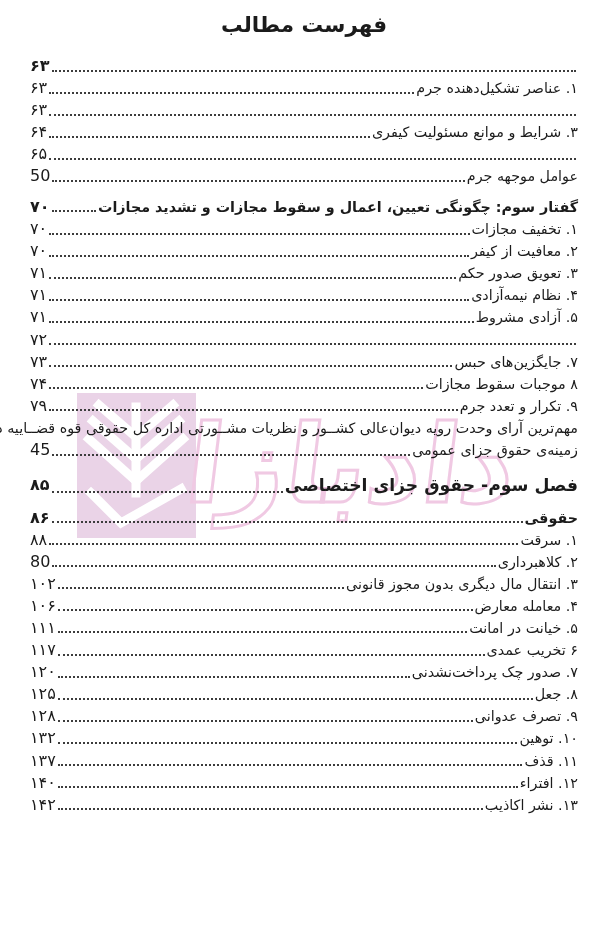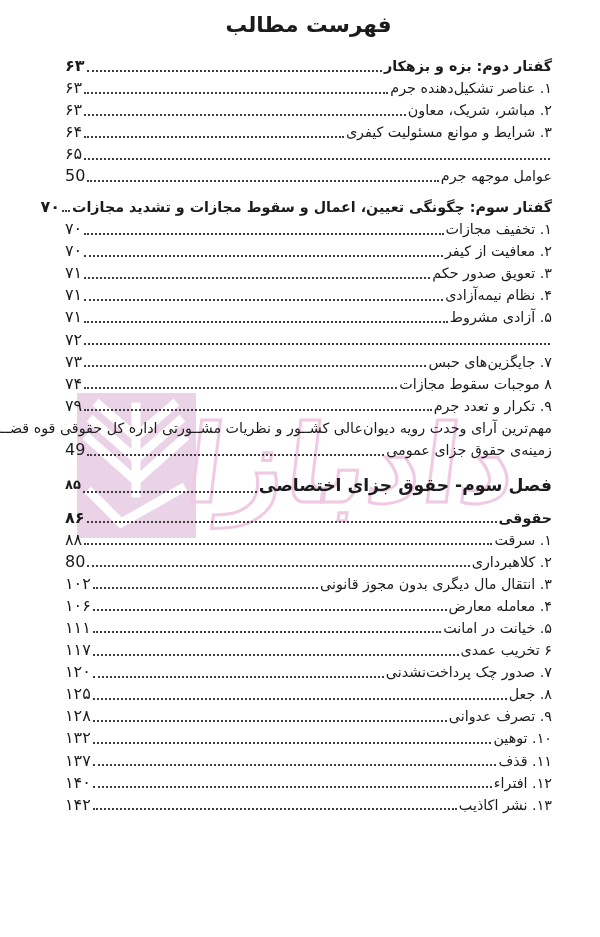--- a/index.html
+++ b/index.html
@@ -10,31 +10,31 @@
   
   .watermark{position:absolute;top:0;left:0;width:100%;height:100%;z-index:0;pointer-events:none;}
   .wm-square{position:absolute;left:77px;top:393px;width:119px;height:145px;border-radius:2px;}
   .wm-square svg{display:block;width:100%;height:100%;}
   .wm-text{position:absolute;left:183px;top:386px;width:332px;height:162px;
            direction:rtl;text-align:right;font-weight:700;font-size:108px;line-height:158px;
            color:transparent;-webkit-text-stroke:3px #f0c9e3;
            transform:skewX(-7deg);letter-spacing:-2px;overflow:hidden;}
 
   
-  .content{position:relative;z-index:1;padding:12px 48px 0 30px;margin-left:35px;}
+  .content{position:relative;z-index:1;padding:12px 22px 0 30px;}
   h1.title{margin:0 0 20px 0;text-align:center;font-size:21.5px;font-weight:700;letter-spacing:0;}
   .toc{direction:rtl;}
   .toc-row{display:flex;align-items:flex-end;line-height:18.5px;margin-bottom:3.6px;
            font-size:14.3px;}
   .toc-row .lbl{white-space:nowrap;}
   .toc-row .leader{flex:1 1 auto;border-bottom:2px dotted #3c3c3c;margin:0 2px 4px 2px;min-width:8px;}
   .toc-row .pg{font-size:16px;white-space:nowrap;}
   .toc-row.section{font-weight:700;margin-top:12px;}
   .toc-row.chapter{font-weight:700;font-size:17.2px;line-height:24px;margin-top:13px;margin-bottom:5px;}
-  .toc-row.chapter .pg{font-size:13px;}
+  .toc-row.chapter .pg{font-size:16px;}
   .toc-row.wrap{display:block;text-align:justify;text-align-last:justify;white-space:normal;}
 </style>
 </head>
 <body>
 
 <div class="page">
 
   <div class="watermark">
     <div class="wm-square">
       <svg viewBox="0 0 119 145" xmlns="http://www.w3.org/2000/svg">
@@ -51,31 +51,29 @@
         </g>
       </svg>
     </div>
     <div class="wm-text" style="-webkit-text-stroke: 3px rgb(240, 201, 227);">دادبازار</div>
   </div>
 
   <div class="content">
     <h1 class="title">فهرست مطالب</h1>
     <div class="toc">
         <div class="toc-row section">
-          <span class="lbl">گفتار دوم: بزه و بزهکار</span>
           <div class="leader"></div>
           <span class="pg">۶۳</span>
         </div>
         <div class="toc-row item">
           <span class="lbl">۱. عناصر تشکیل‌دهنده جرم</span>
           <div class="leader"></div>
           <span class="pg">۶۳</span>
         </div>
         <div class="toc-row item">
-          <span class="lbl">۲. مباشر، شریک، معاون</span>
           <div class="leader"></div>
           <span class="pg">۶۳</span>
         </div>
         <div class="toc-row item">
           <span class="lbl">۳. شرایط و موانع مسئولیت کیفری</span>
           <div class="leader"></div>
           <span class="pg">۶۴</span>
         </div>
         <div class="toc-row item">
           <div class="leader"></div>
@@ -132,21 +130,21 @@
         </div>
         <div class="toc-row item">
           <span class="lbl">۹. تکرار و تعدد جرم</span>
           <div class="leader"></div>
           <span class="pg">۷۹</span>
         </div>
         <div class="toc-row wrap"><span class="lbl">مهم‌ترین آرای وحدت رویه دیوان‌عالی کشــور و نظریات مشــورتی اداره کل حقوقی قوه قضــاییه در</span></div>
         <div class="toc-row item">
           <span class="lbl">زمینه‌ی حقوق جزای عمومی</span>
           <div class="leader"></div>
-          <span class="pg">49</span>
+          <span class="pg">45</span>
         </div>
         <div class="toc-row chapter">
           <span class="lbl">فصل سوم- حقوق جزای اختصاصی</span>
           <div class="leader"></div>
           <span class="pg">۸۵</span>
         </div>
         <div class="toc-row section">
           <span class="lbl">حقوقی</span>
           <div class="leader"></div>
           <span class="pg">۸۶</span>

